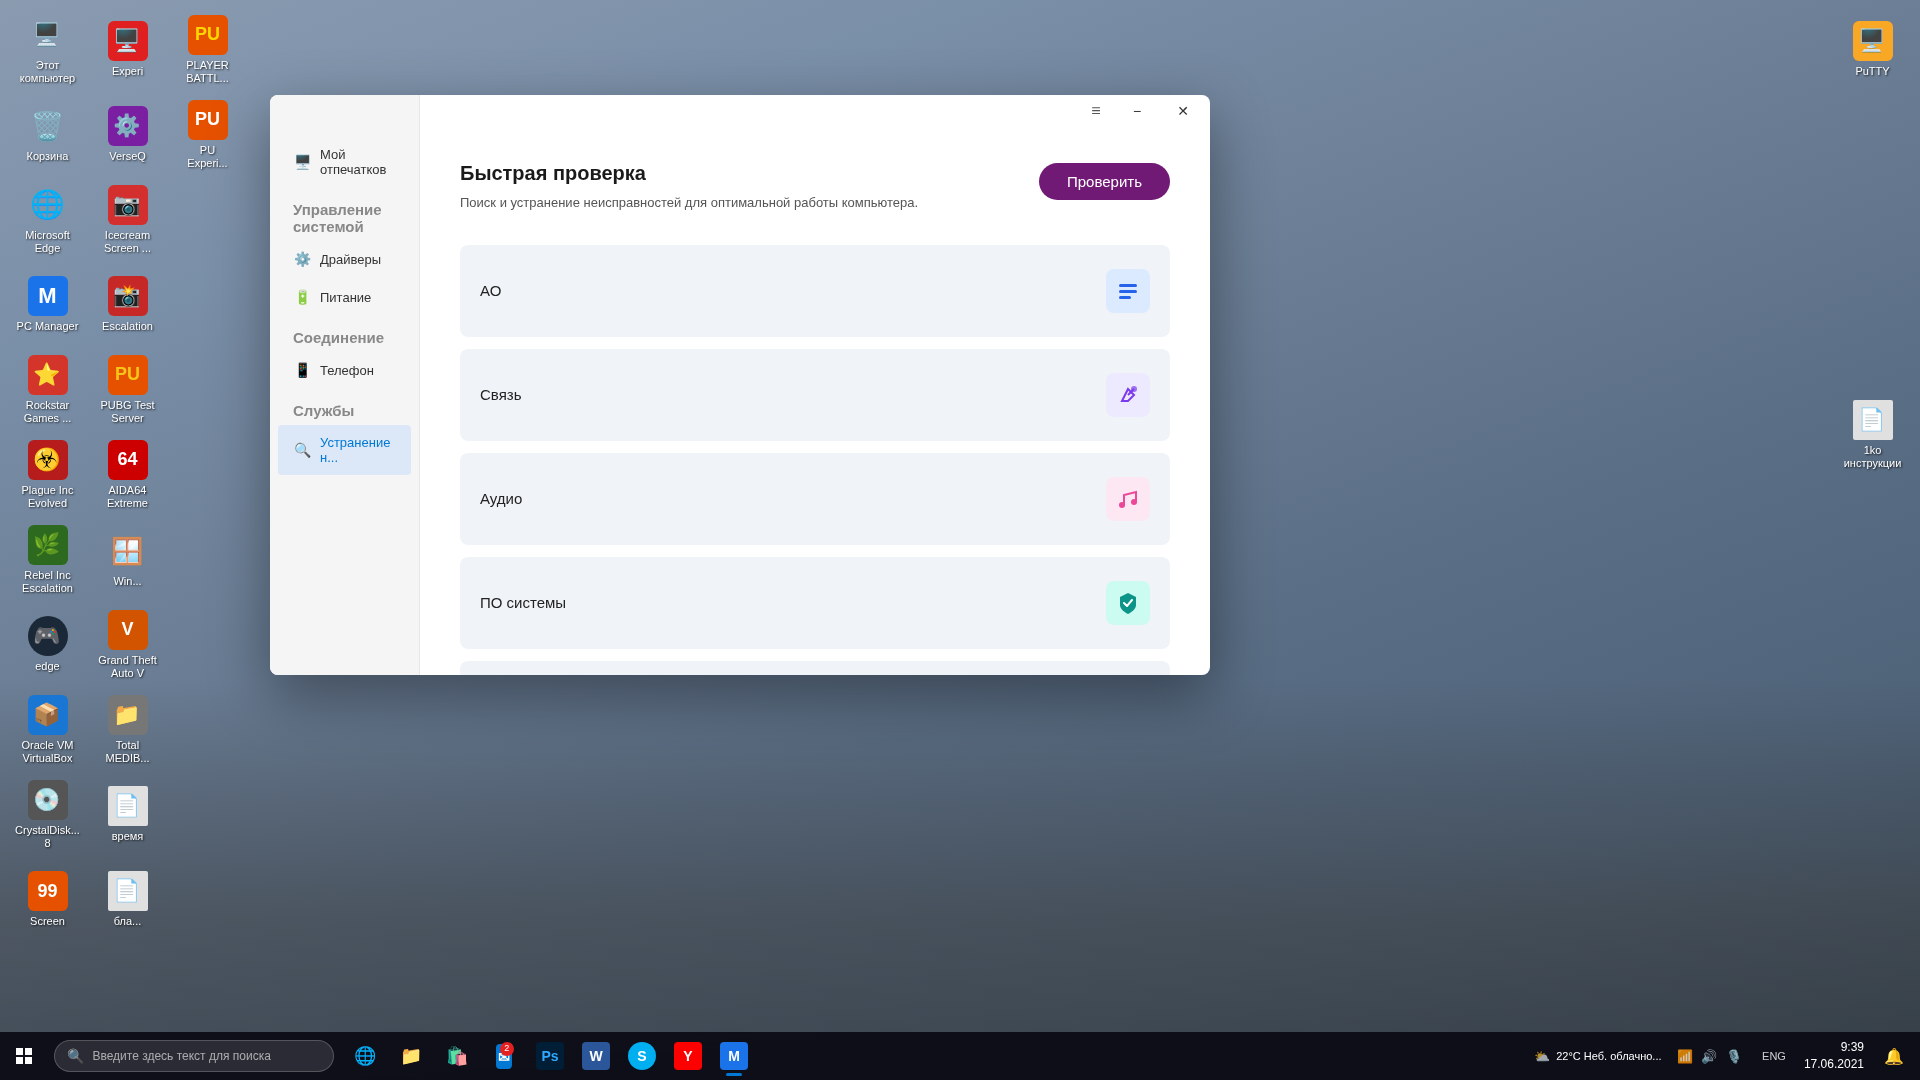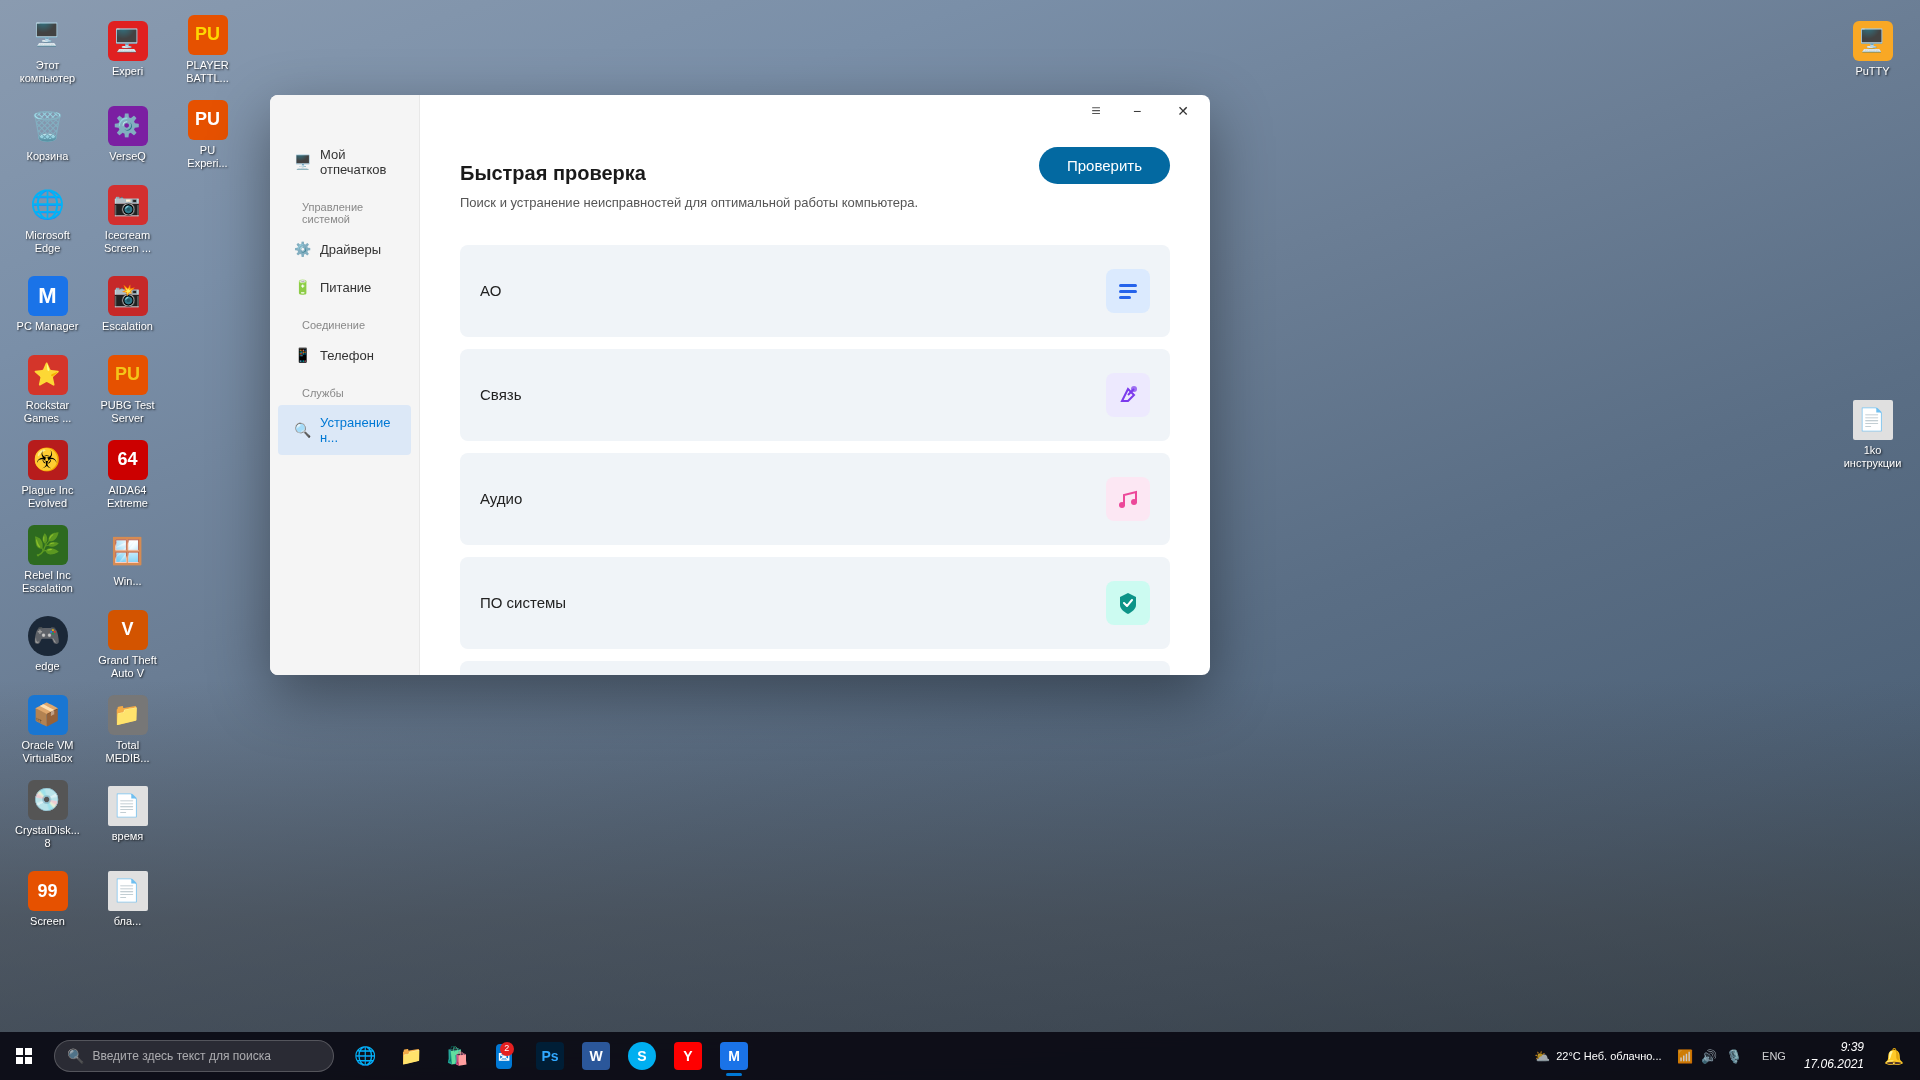--- a/index.html
+++ b/index.html
@@ -187,21 +187,20 @@
       padding: 0 8px;
     }
 
     .taskbar-clock {
       font-size: 12px;
       color: white;
       text-align: right;
       padding: 0 10px;
       line-height: 1.4;
       cursor: pointer;
-      font-style: italic;
     }
 
     .taskbar-notification {
       width: 32px;
       height: 32px;
       display: flex;
       align-items: center;
       justify-content: center;
       cursor: pointer;
       border-radius: 4px;
@@ -277,24 +276,24 @@
       padding: 10px 16px;
       cursor: pointer;
       font-size: 13px;
       color: #333;
       border-radius: 4px;
       margin: 2px 8px;
     }
     .sidebar-item.active { background: #dce8f7; color: #0078d4; }
 
     .sidebar-section-label {
-      font-size: 11px;
+      font-size: 15px;
       color: #888;
-      padding: 12px 32px 4px;
-      font-weight: 400;
+      padding: 12px 23px 4px;
+      font-weight: 700;
     }
 
     .sidebar-icon {
       font-size: 14px;
       width: 16px;
       text-align: center;
     }
 
     
     .main-content {
@@ -320,30 +319,30 @@
     }
 
     .main-subtitle {
       font-size: 13px;
       color: #555;
       max-width: 480px;
       line-height: 1.5;
     }
 
     .check-btn {
-      background: #0369a1;
+      background: #701a75;
       color: white;
       border: none;
       border-radius: 20px;
       padding: 10px 28px;
       font-size: 15px;
       cursor: pointer;
       white-space: nowrap;
       flex-shrink: 0;
-      margin-top: 4px;
+      margin-top: 20px;
     }
 
     
     .cards-grid {
       display: grid;
       grid-template-columns: repeat(1, 1fr);
       gap: 12px;
     }
 
     .card {

